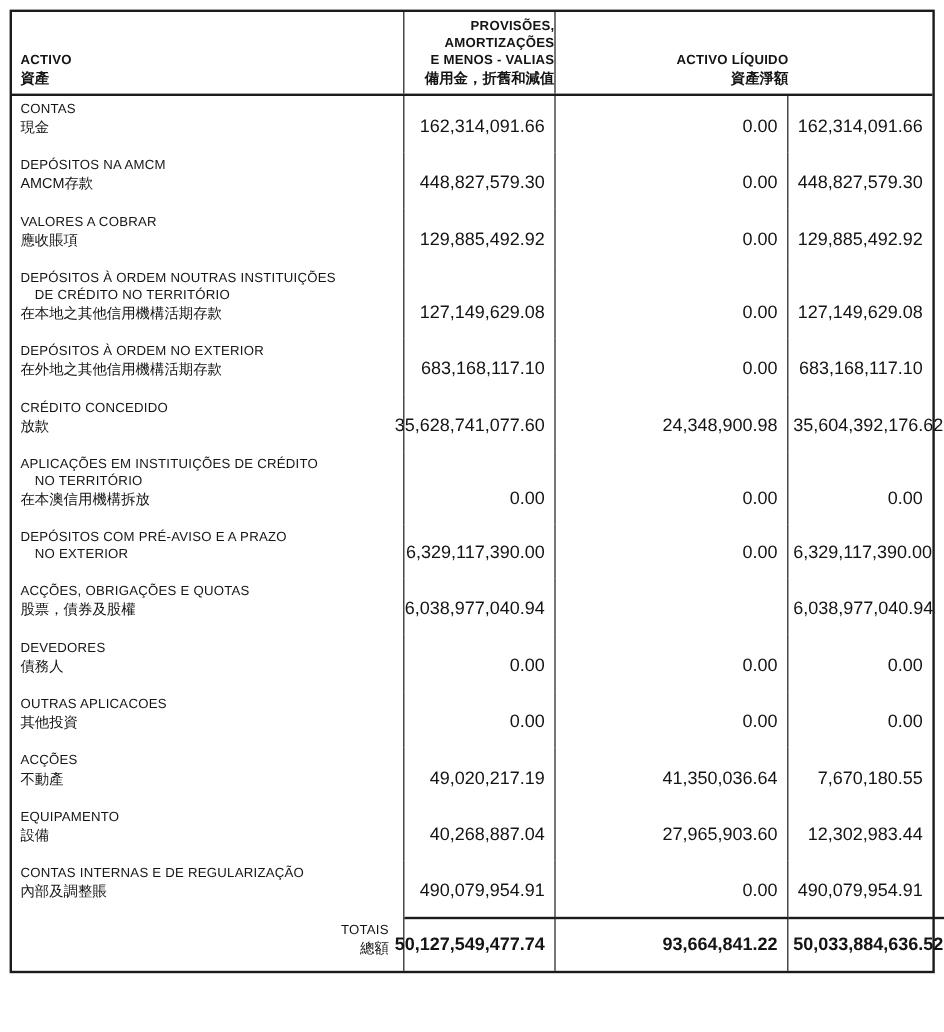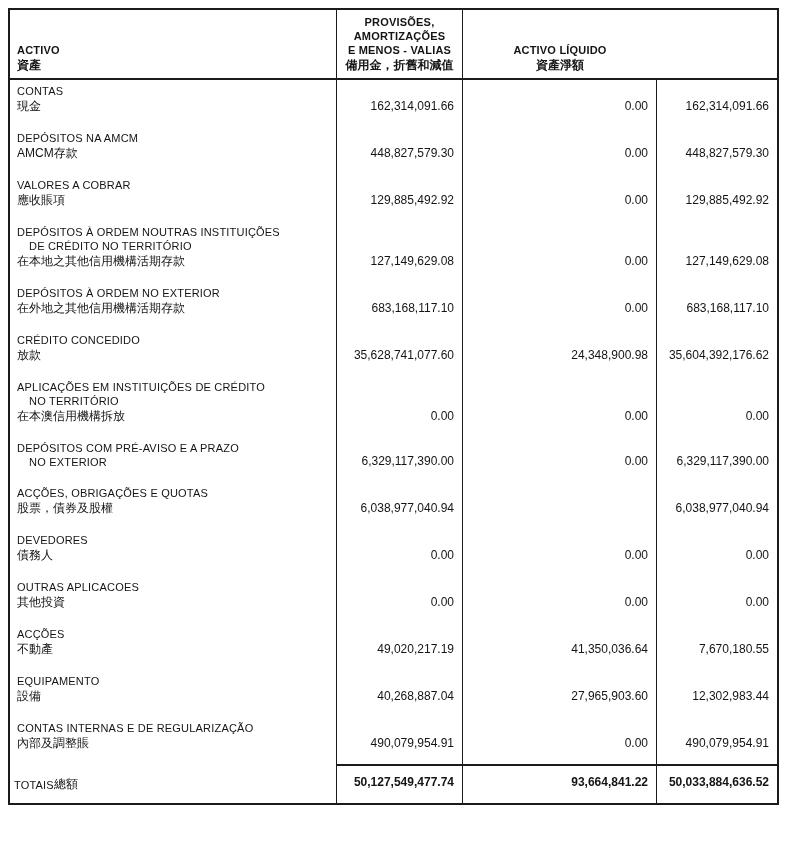--- a/index.html
+++ b/index.html
@@ -38,21 +38,21 @@
     border-bottom: 2px solid #1b1b1b;
     min-height: 68px;
   }
   .header-cell {
     display: flex;
     flex-direction: column;
     justify-content: flex-end;
     padding-bottom: 5px;
   }
   .header-label-cell { padding-left: 7px; }
-  .header-center { text-align: center; }
+  .header-center { text-align: right; }
 
   .pt {
     font-size: 11px;
     line-height: 14px;
     letter-spacing: 0.2px;
   }
   .zh {
     font-size: 12px;
     line-height: 16px;
   }
@@ -62,34 +62,35 @@
   .label-cell {
     padding: 4px 4px 13px 7px;
   }
   .pt-cont { padding-left: 12px; }
 
   .num-cell {
     display: flex;
     align-items: flex-end;
     justify-content: flex-end;
     padding: 4px 8px 13px 4px;
-    font-size: 12px;
+    font-size: 15px;
     line-height: 16px;
     white-space: nowrap;
   }
 
   
   .totals-row .num-cell {
     border-top: 2px solid #1b1b1b;
     padding-top: 8px;
     font-weight: bold;
   }
   .totals-label-cell {
     display: flex;
-    flex-direction: row;
+    flex-direction: column;
+    justify-content: flex-end;
     align-items: flex-end;
     text-align: right;
     padding: 4px 12px 11px 4px;
   }
 </style>
 </head>
 <body>
 
 <div class="page">
   <div class="sheet">

